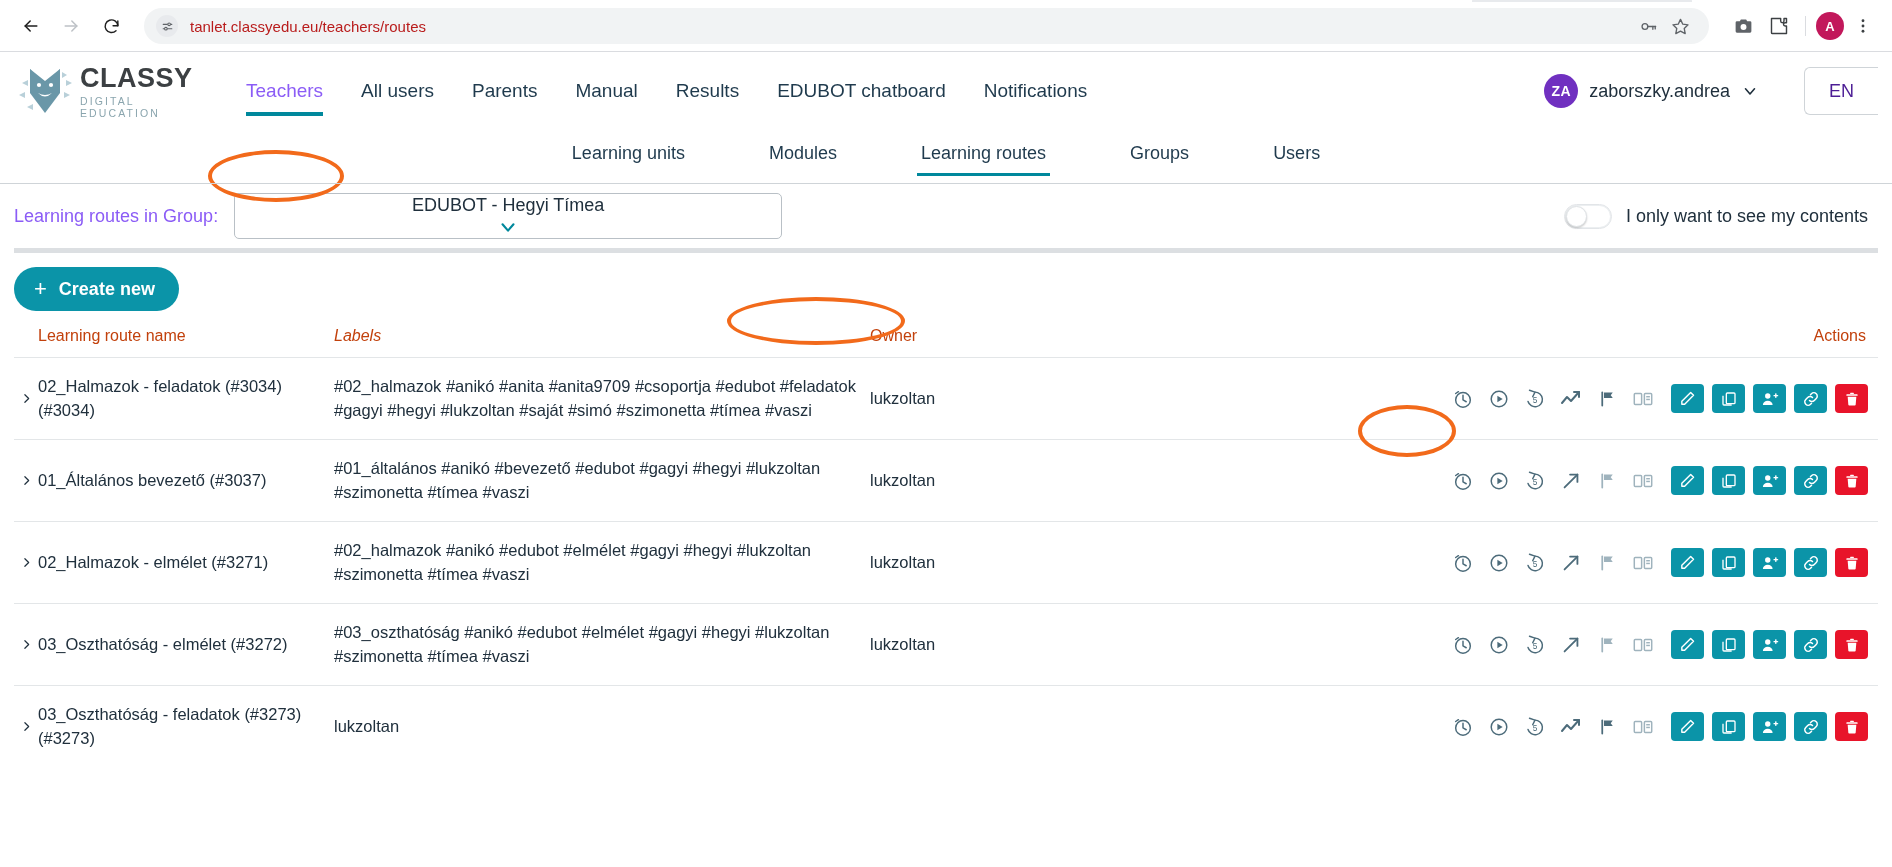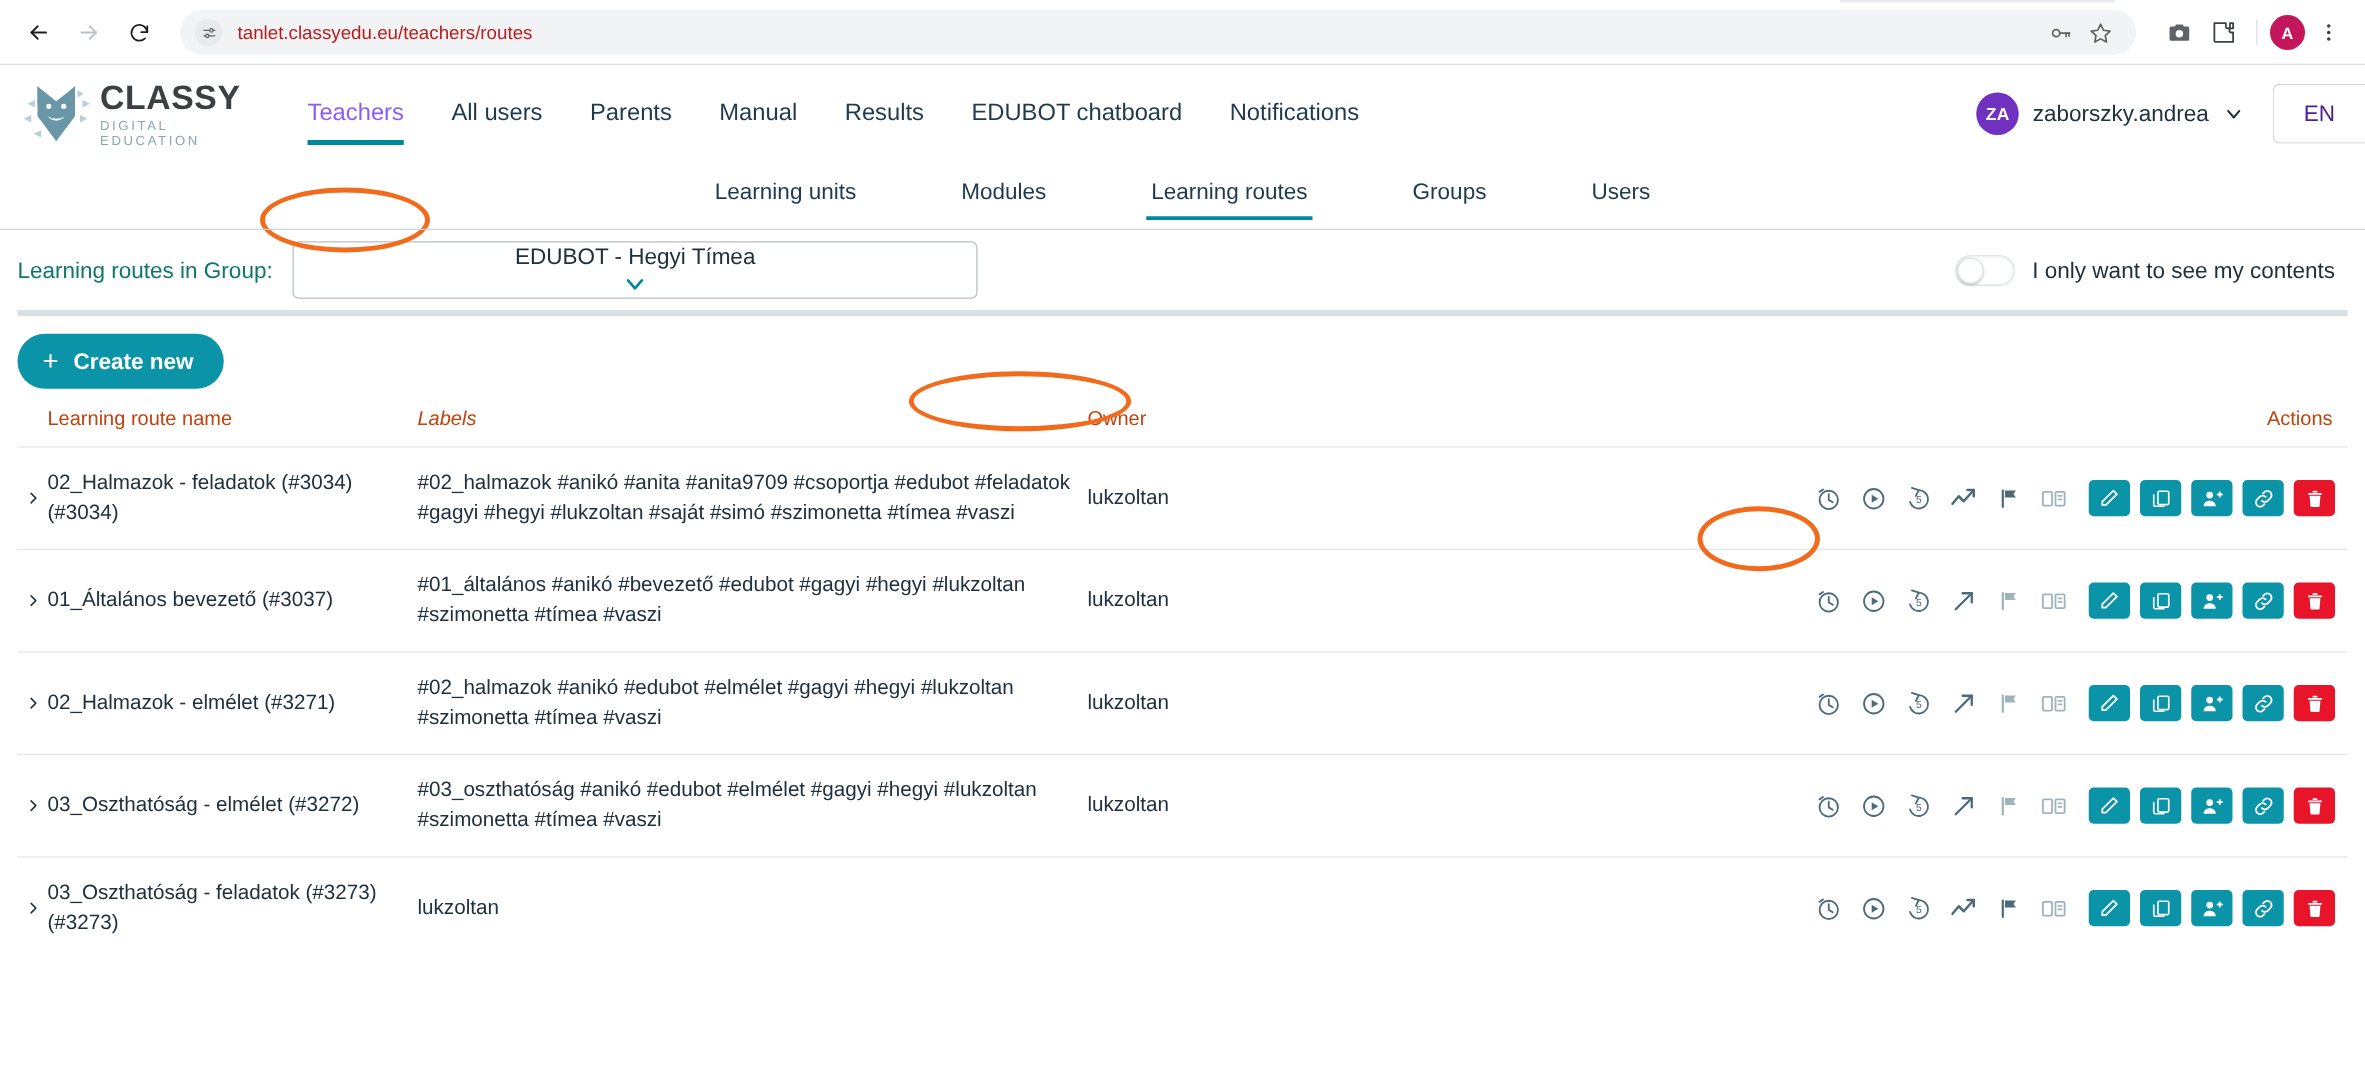--- a/index.html
+++ b/index.html
@@ -116,21 +116,21 @@
     white-space: nowrap;
   }
   .nav-item:first-child { margin-left: 46px; }
   .nav-item.active { color: #8b5cf6; }
   .nav-item.active::after {
     content: "";
     position: absolute; left: 0; right: 0; bottom: -8px;
     height: 4px; background: #00889c;
   }
 
-  .header-right { display: flex; flex: none; padding-right: 0; }
+  .header-right { display: flex; flex: none; padding-right: 14px; gap: 23px; }
   .user-chip { display: flex; align-items: center; gap: 11px; margin-right: 22px; }
   .user-avatar {
     width: 34px; height: 34px; border-radius: 50%;
     background: #7030c0;
     color: #fff; font-size: 14px; font-weight: bold;
     display:flex; align-items:center; justify-content:center;
     letter-spacing: 0.4px;
   }
   .user-name { font-size: 18px; color: #20303d; }
   .chev { color: #20303d; display: flex; }
@@ -168,21 +168,21 @@
     height: 3px; background: #00889c;
   }
 
   
   .filter-row {
     height: 64px;
     display: flex;
     align-items: center;
     padding: 0 24px 0 14px;
   }
-  .filter-label { font-size: 18px; color: #0f766e; margin-right: 16px; white-space: nowrap; }
+  .filter-label { font-size: 18px; color: #8b5cf6; margin-right: 16px; white-space: nowrap; }
   .select-box {
     width: 548px; height: 46px;
     border: 1px solid #b9c0c6;
     border-radius: 5px;
     display: flex; align-items: center; justify-content: center;
     padding: 0 16px;
     background: #fff;
     flex-direction: column;
   }
   .select-value { font-size: 18px; color: #20303d; }

